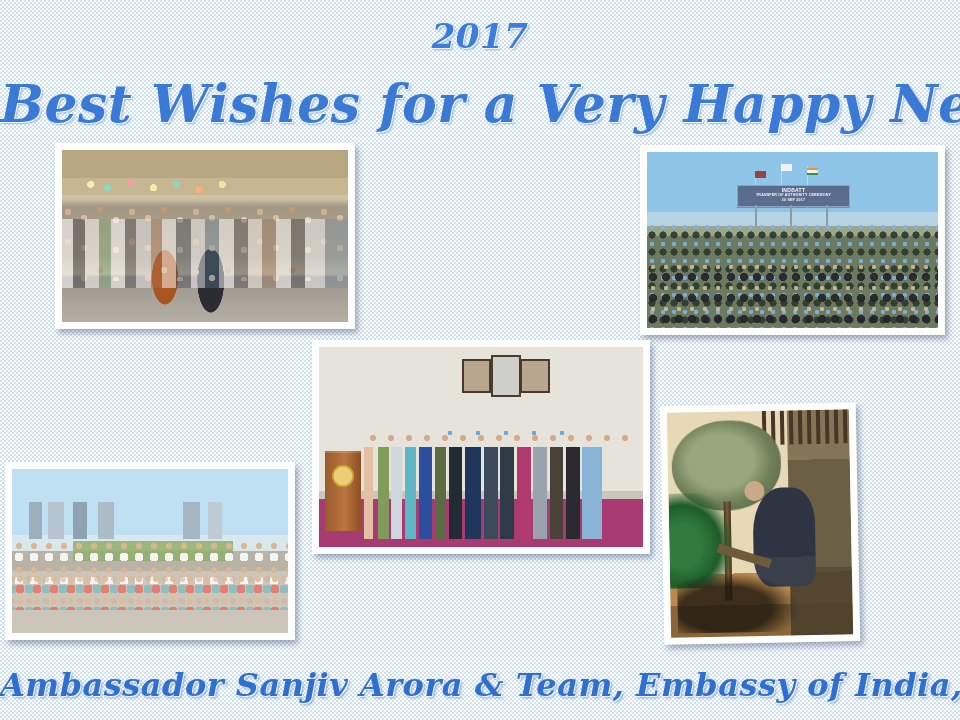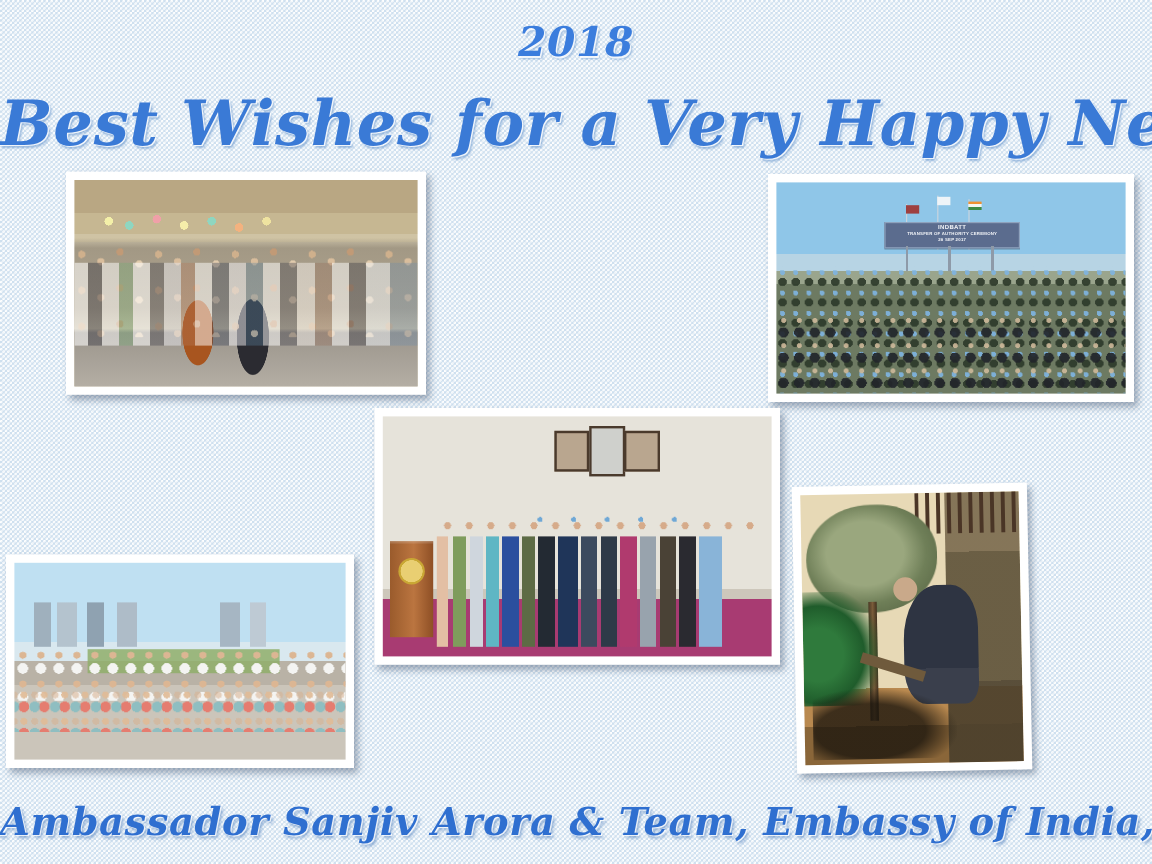--- a/index.html
+++ b/index.html
@@ -353,21 +353,21 @@
   .soil-shadow {
     position: absolute; left: 4%; bottom: 2%; width: 66%; height: 26%;
     background: radial-gradient(ellipse at 40% 60%, rgba(20,16,10,0.75) 0 45%, rgba(20,16,10,0) 72%);
   }
 </style>
 </head>
 <body>
 
 <div id="stage">
 
-  <div class="title-block" id="year-text">2018</div>
+  <div class="title-block" id="year-text">2017</div>
 
   <div class="title-block" id="greeting-text">Best  Wishes for a  Very Happy New Year</div>
 
   <div class="photo" id="photo-flag-ceremony">
     <div class="pic scene-podium">
       <div class="crowd-dots"></div>
       <div class="crowd-shirts"></div>
     </div>
   </div>
 

